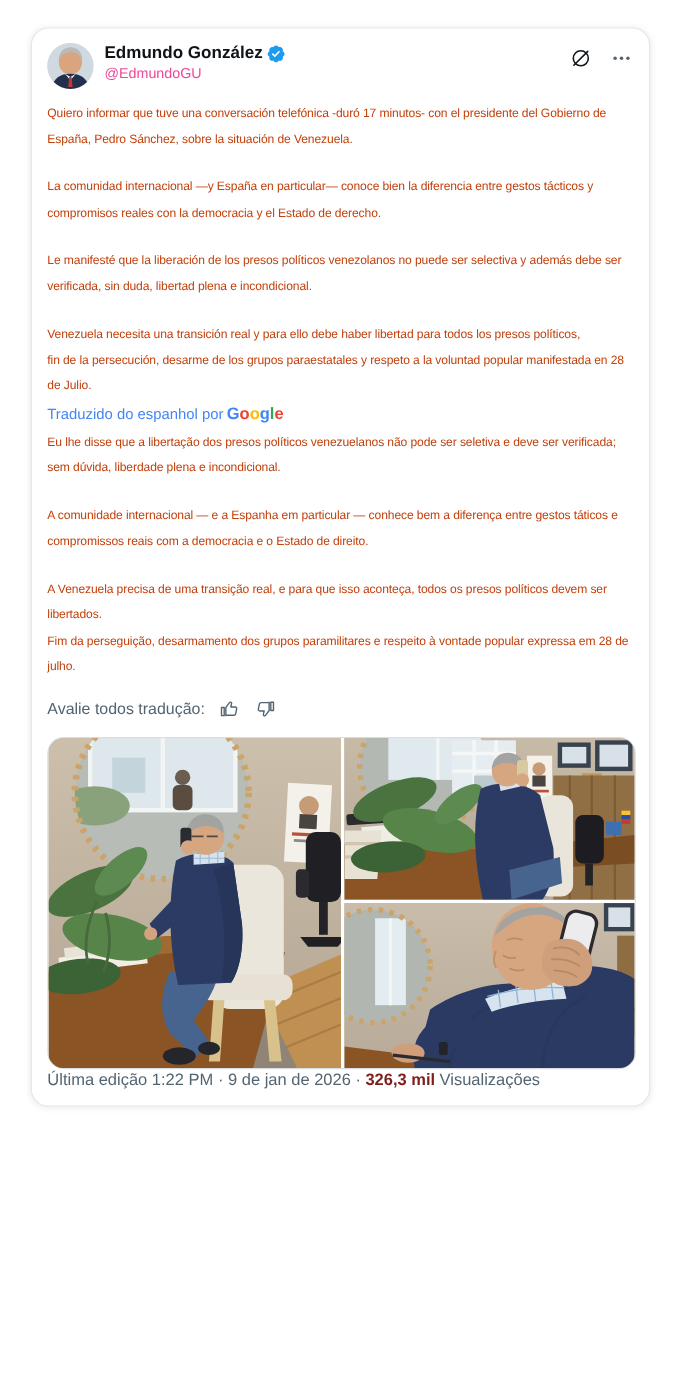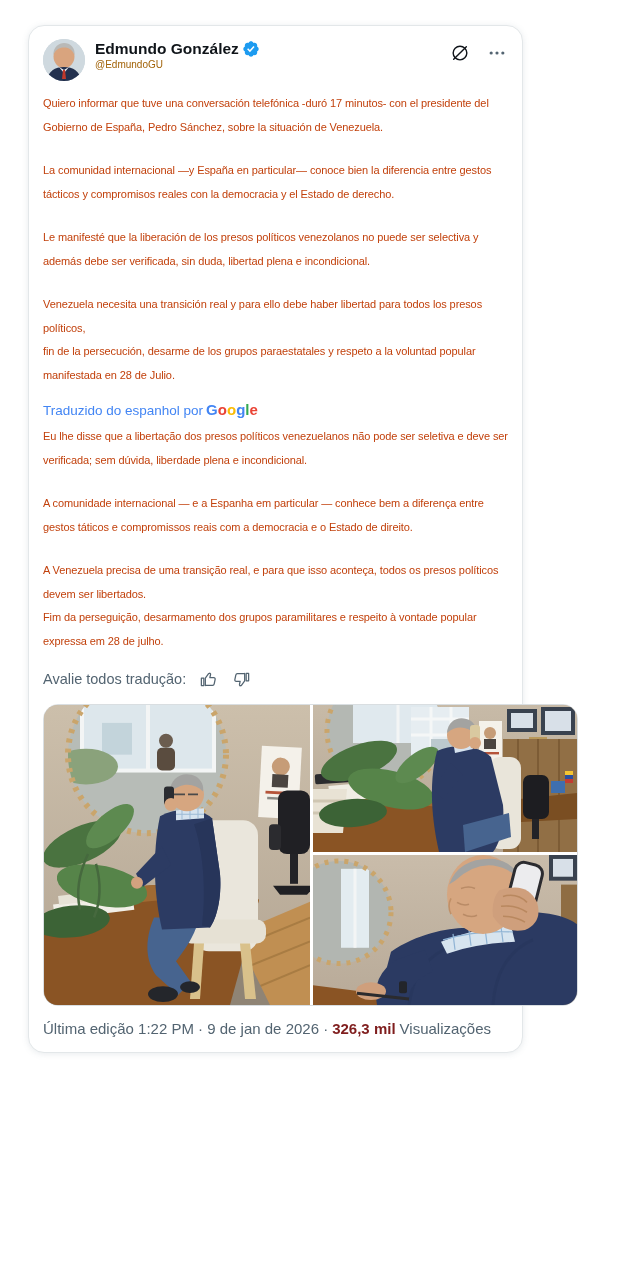--- a/index.html
+++ b/index.html
@@ -2,62 +2,62 @@
 <html><head>
 <meta charset="utf-8">
 <style>
   html,body{margin:0;padding:0;}
   body{
     width:620px;height:1270px;position:relative;background:#ffffff;
     font-family:"Liberation Sans", sans-serif;color:#0f1419;
     -webkit-font-smoothing:antialiased;overflow:hidden;
   }
   .card{
-    position:absolute;left:28px;top:25px;width:495px;box-sizing:border-box;
+    position:absolute;left:28px;top:25px;width:563px;box-sizing:border-box;
     background:#ffffff;border:1px solid #e3e7e9;border-radius:16px;
     box-shadow:0 1px 6px rgba(101,119,134,.15);
     padding:13px 14px 13px 14px;
   }
   
   .hdr{display:flex;align-items:flex-start;gap:10px;}
   .avatar{width:42px;height:42px;border-radius:50%;overflow:hidden;flex:none;background:#ccd6dd;cursor:pointer;}
   .avatar svg{display:block;width:100%;height:100%;}
   .id{padding-top:1px;min-width:0;}
   .nameline{display:flex;align-items:center;gap:3px;}
   .name{font-weight:700;font-size:15.5px;color:#0f1419;cursor:pointer;}
   .badge{display:inline-flex;}
   .badge svg{width:18px;height:18px;}
-  .handle{font-size:10px;color:#a16207;margin-top:1px;cursor:pointer;}
+  .handle{font-size:13px;color:#ec4899;margin-top:1px;cursor:pointer;}
   .hdr-actions{margin-left:auto;display:flex;align-items:center;gap:15px;padding-top:3px;}
   .iconbtn{background:none;border:0;padding:0;margin:0;width:22px;height:22px;cursor:pointer;display:flex;align-items:center;justify-content:center;}
   .iconbtn svg{width:20px;height:20px;}
   
   .body{margin-top:11px;}
   .body p{margin:0 0 20px;font-size:11px;line-height:23.5px;color:#c2410c;letter-spacing:-0.1px;}
   .body p .blk{display:block;}
-  p.tight{margin-bottom:14px;}
+  p.tight{margin-bottom:4px;}
   p.tight2{margin-bottom:16px;}
   .translated-by{font-size:13.5px;line-height:18px;color:#4285f4;margin:1px 0 5px;}
   .glogo{font-size:15px;font-weight:600;letter-spacing:0;margin-left:3px;}
   .gl0{color:#4285F4}.gl1{color:#EA4335}.gl2{color:#FBBC05}.gl3{color:#4285F4}.gl4{color:#34A853}.gl5{color:#EA4335}
   
   .rate{display:flex;align-items:center;gap:13px;color:#536471;font-size:14.5px;margin:0 0 0;}
   .thumbbtn{background:none;border:0;padding:0;cursor:pointer;width:20px;height:20px;}
   .thumbbtn svg{width:19px;height:19px;display:block;}
   
   .grid{
     margin-top:15px;width:535px;height:302px;display:grid;
     grid-template-columns:266px 1fr;grid-template-rows:147px 1fr;gap:3px;
     border-radius:15px;overflow:hidden;border:1px solid #d9dee1;box-sizing:border-box;background:#fff;
   }
   .ph{overflow:hidden;cursor:pointer;background:#beb1a0;}
   .ph svg{display:block;width:100%;height:100%;}
   .ph.left{grid-row:1 / span 2;}
   
-  .foot{margin-top:13px;font-size:15px;line-height:20px;color:#536471;display:flex;gap:4px;flex-wrap:wrap;}
+  .foot{font-size:15px;line-height:20px;color:#536471;display:flex;gap:4px;flex-wrap:wrap;}
   .views{color:#7f1d1d;font-weight:700;}
 </style>
 </head>
 <body>
 
 <article class="card">
 
   <header class="hdr">
     <div class="avatar">
       <svg viewBox="0 0 42 42">

